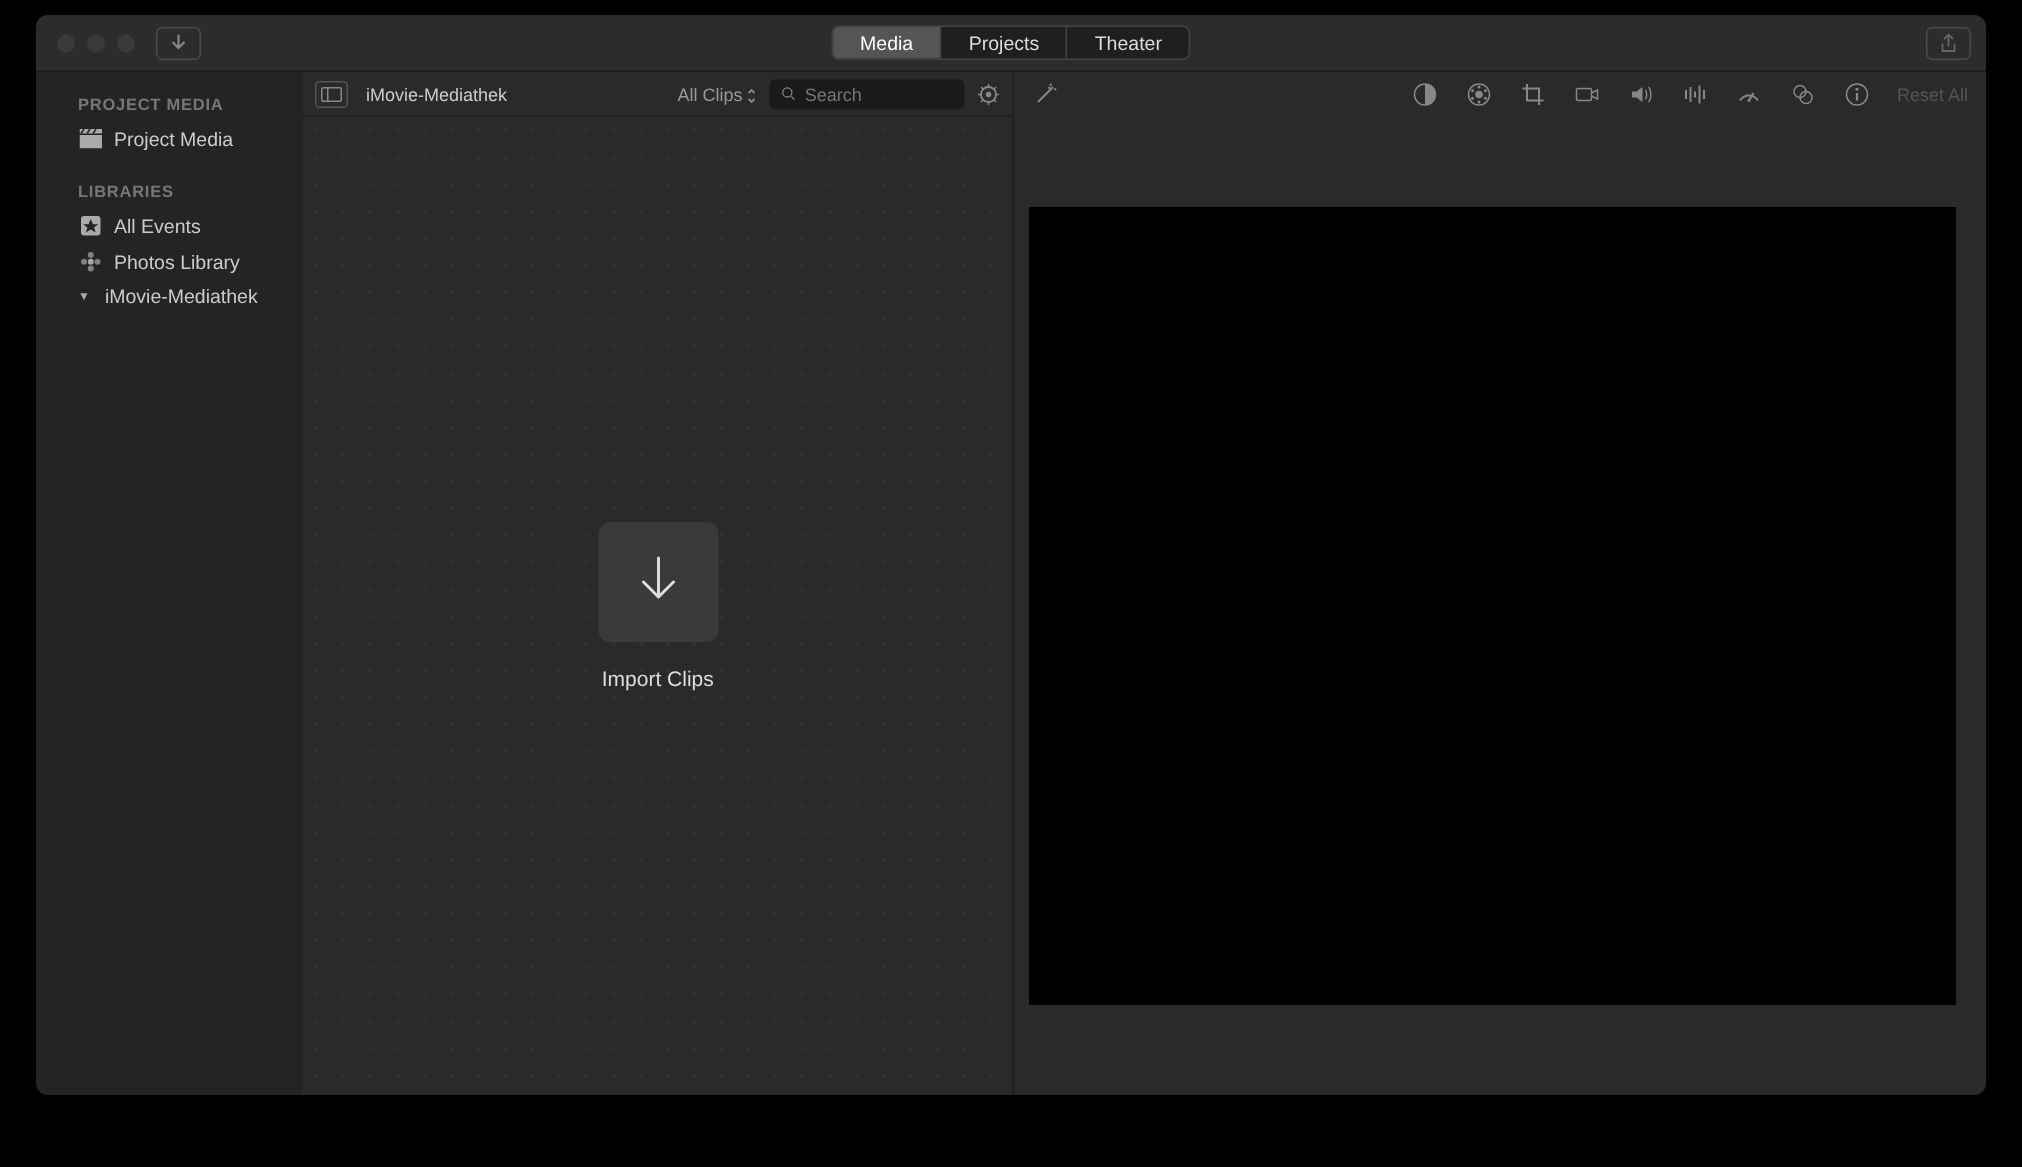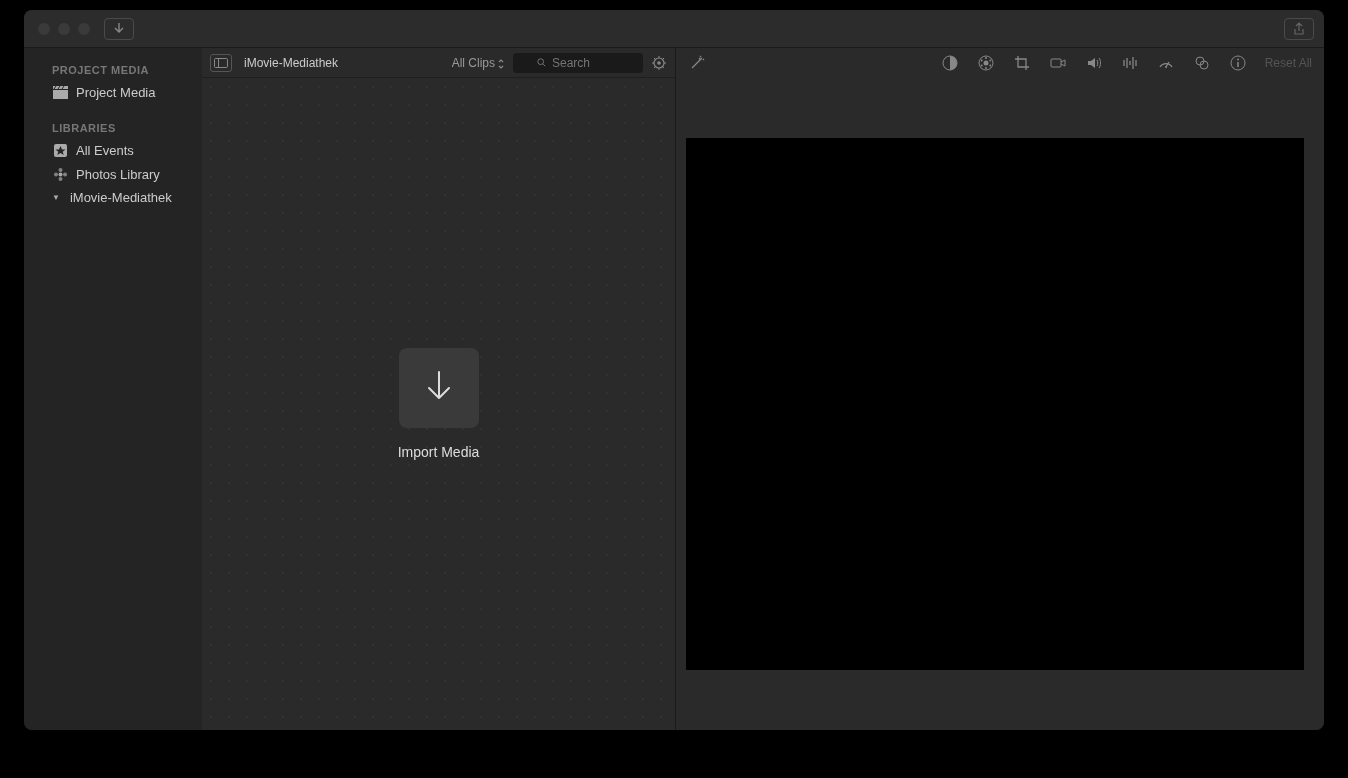--- a/index.html
+++ b/index.html
@@ -26,21 +26,21 @@
 .sb-item.disclosure::before { content:"▼"; font-size:8px; margin-right:2px; color:#aaa; }
 .sb-spacer { height:14px; }
 
 
 .browser { flex:0 0 474px; background:#2a2a2a; display:flex; flex-direction:column; border-right:1px solid #1a1a1a; }
 .browser-toolbar { height:30px; display:flex; align-items:center; gap:8px; padding:0 8px; background:#2a2a2a; border-bottom:1px solid #1f1f1f; font-size:12px; color:#ccc; }
 .panel-toggle { width:22px; height:18px; border:1px solid #555; border-radius:3px; display:flex; align-items:center; justify-content:center; }
 .bt-title { flex:0 0 auto; margin-left:4px; }
 .bt-flex { flex:1; }
 .filter { color:#999; display:flex; align-items:flex-end; gap:2px; }
-.search-field { background:#1a1a1a; border-radius:4px; padding:3px 24px; display:flex; align-items:center; gap:6px; width:130px; color:#888; }
+.search-field { background:#1a1a1a; border-radius:4px; padding:3px 8px; display:flex; align-items:center; gap:6px; width:130px; color:#888; }
 .search-field input { background:transparent; border:none; outline:none; color:#ccc; width:100%; font-size:12px; }
 .gear { color:#888; }
 .browser-body { flex:1; display:flex; align-items:center; justify-content:center; flex-direction:column; gap:16px; background-image:radial-gradient(circle,#333 1px,transparent 1px); background-size:18px 18px; background-position:0 0; }
 .import-tile { width:80px; height:80px; background:#3a3a3a; border-radius:8px; display:flex; align-items:center; justify-content:center; cursor:pointer; }
 .import-label { color:#ddd; font-size:14px; }
 
 
 .viewer { flex:1; display:flex; flex-direction:column; background:#2a2a2a; }
 .viewer-toolbar { height:30px; display:flex; align-items:center; padding:0 12px; gap:18px; color:#777; }
 .viewer-toolbar .wand { margin-right:auto; }
@@ -59,20 +59,25 @@
   <div class="titlebar">
     <div class="traffic">
       <div class="tl"></div>
       <div class="tl"></div>
       <div class="tl"></div>
     </div>
     <div class="import-btn">
       <svg width="12" height="14" viewBox="0 0 12 14">
           <path d="M6 1v9M2 6l4 4 4-4" stroke="#888" stroke-width="1.4" fill="none"></path>
         </svg>
+    </div>
+    <div class="seg-control">
+      <div class="seg active">Media</div>
+      <div class="seg">Projects</div>
+      <div class="seg">Theater</div>
     </div>
     <div class="share-btn">
       <svg width="12" height="14" viewBox="0 0 12 14">
           <path d="M6 9V1M3 4l3-3 3 3M2 7v5h8V7" stroke="#666" stroke-width="1.2" fill="none"></path>
         </svg>
     </div>
   </div>
 
   <div class="main">
 
@@ -148,21 +153,21 @@
               <path d="M8 1v2M8 13v2M1 8h2M13 8h2M3 3l1.4 1.4M11.6 11.6L13 13M3 13l1.4-1.4M11.6 4.4L13 3" stroke="#888"></path>
             </svg>
         </span>
       </div>
       <div class="browser-body">
         <div class="import-tile">
           <svg width="34" height="40" viewBox="0 0 34 40">
               <path d="M17 4v26M7 20l10 10 10-10" stroke="#ddd" stroke-width="2" fill="none" stroke-linecap="round" stroke-linejoin="round"></path>
             </svg>
         </div>
-        <div class="import-label">Import Media</div>
+        <div class="import-label">Import Clips</div>
       </div>
     </div>
 
     <div class="viewer">
       <div class="viewer-toolbar">
         <div class="tool wand">
           <svg width="18" height="18" viewBox="0 0 18 18">
               <path d="M4 14L14 4M12 2l1 1M15 5l1 1M11 5l1-1" stroke="#888" stroke-width="1.3" fill="none"></path>
             </svg>
         </div>

